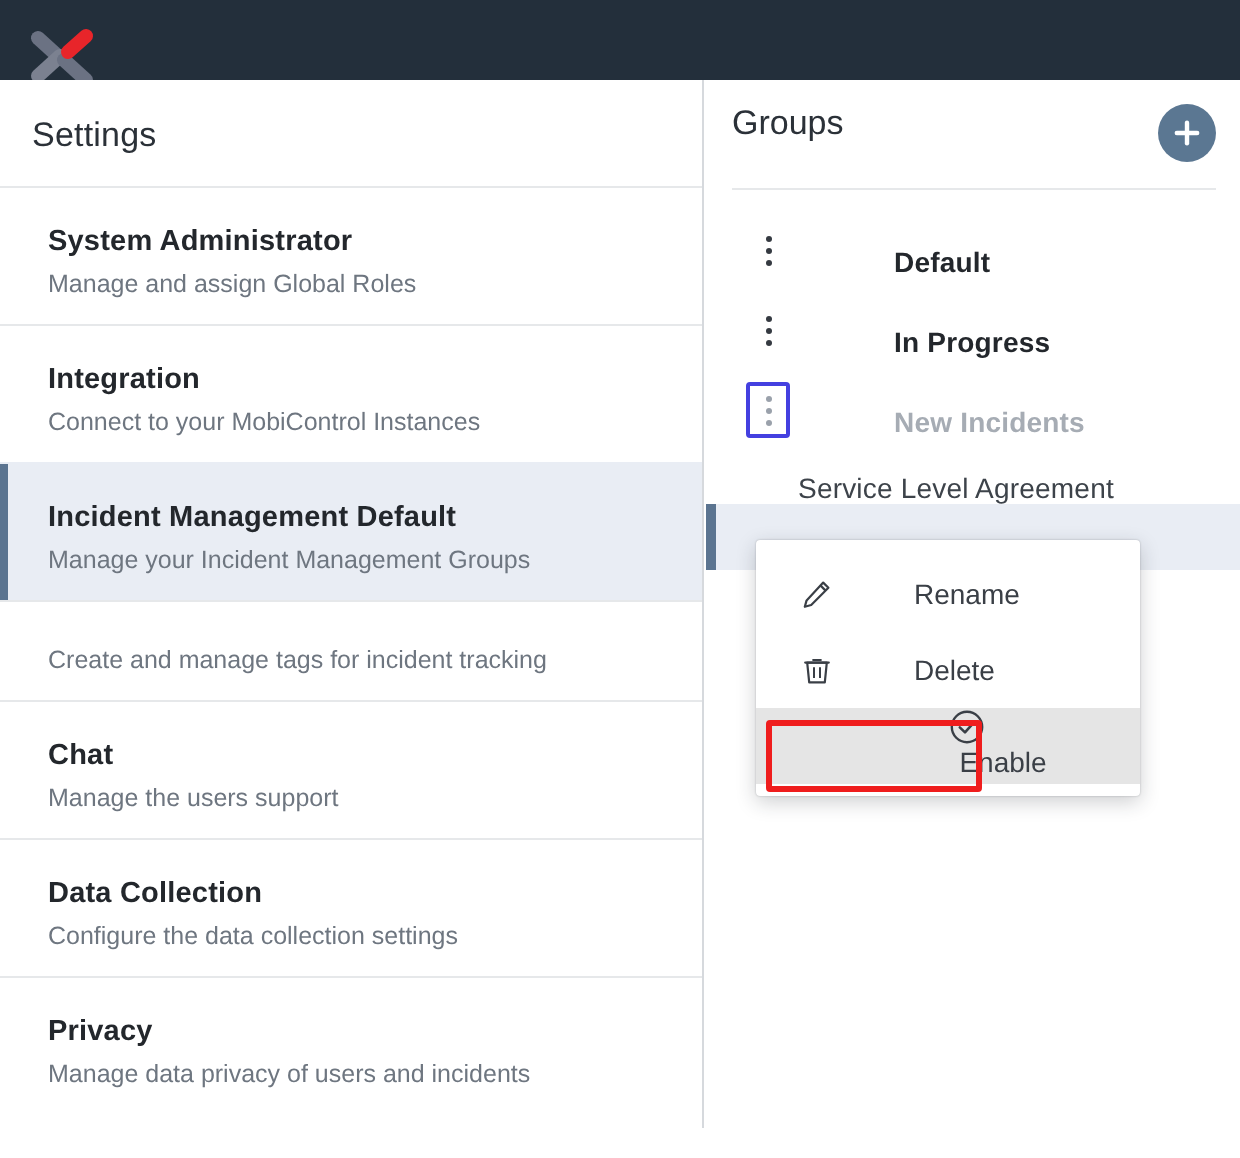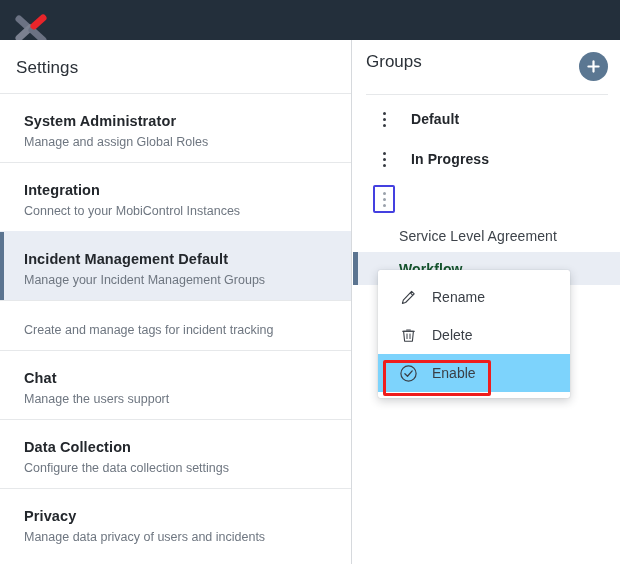--- a/index.html
+++ b/index.html
@@ -130,24 +130,25 @@
   .groups-divider {
     margin: 13px 12px 0 13px;
     height: 1px;
     background: #e6e8ea;
   }
 
   .group-list { margin-top: 4px; position: relative; }
   .group-row {
     position: relative;
     display: flex;
-    align-items: center;
+    align-items: flex-end;
     height: 40px;
     padding-left: 20px;
     box-sizing: border-box;
+    gap: 36px;
   }
   .kebab {
     width: 22px;
     height: 28px;
     display: flex;
     flex-direction: column;
     align-items: center;
     justify-content: center;
     gap: 3px;
     border-radius: 2px;
@@ -217,30 +218,30 @@
     z-index: 20;
   }
   .menu-item {
     display: flex;
     align-items: center;
     height: 38px;
     padding-left: 18px;
     cursor: pointer;
     position: relative;
   }
-  .menu-item.hovered { background: #7dd3fc; }
+  .menu-item.hovered { background: #e5e5e5; flex-direction: column; }
   .menu-icon {
     width: 24px;
     display: flex;
     align-items: center;
     justify-content: center;
     color: #3a3f46;
   }
   .menu-label {
-    margin-left: 12px;
+    margin-left: 37px;
     font-size: 14px;
     color: #3a3f46;
   }
   .highlight-box {
     position: absolute;
     left: 5px;
     top: 90px;
     width: 108px;
     height: 36px;
     border: 3px solid #ef1d1d;
@@ -341,20 +342,21 @@
         </div>
         <div class="group-label">In Progress</div>
       </div>
 
       <div class="group-row">
         <div class="kebab focused">
           <span></span>
             <span></span>
             <span></span>
         </div>
+        <div class="group-label disabled">New Incidents</div>
       </div>
 
       <div class="group-row plain-item">
         <div class="group-label">Service Level Agreement</div>
       </div>
 
       <div class="group-row selected-item">
         <div class="group-label">Workflow</div>
       </div>
 

